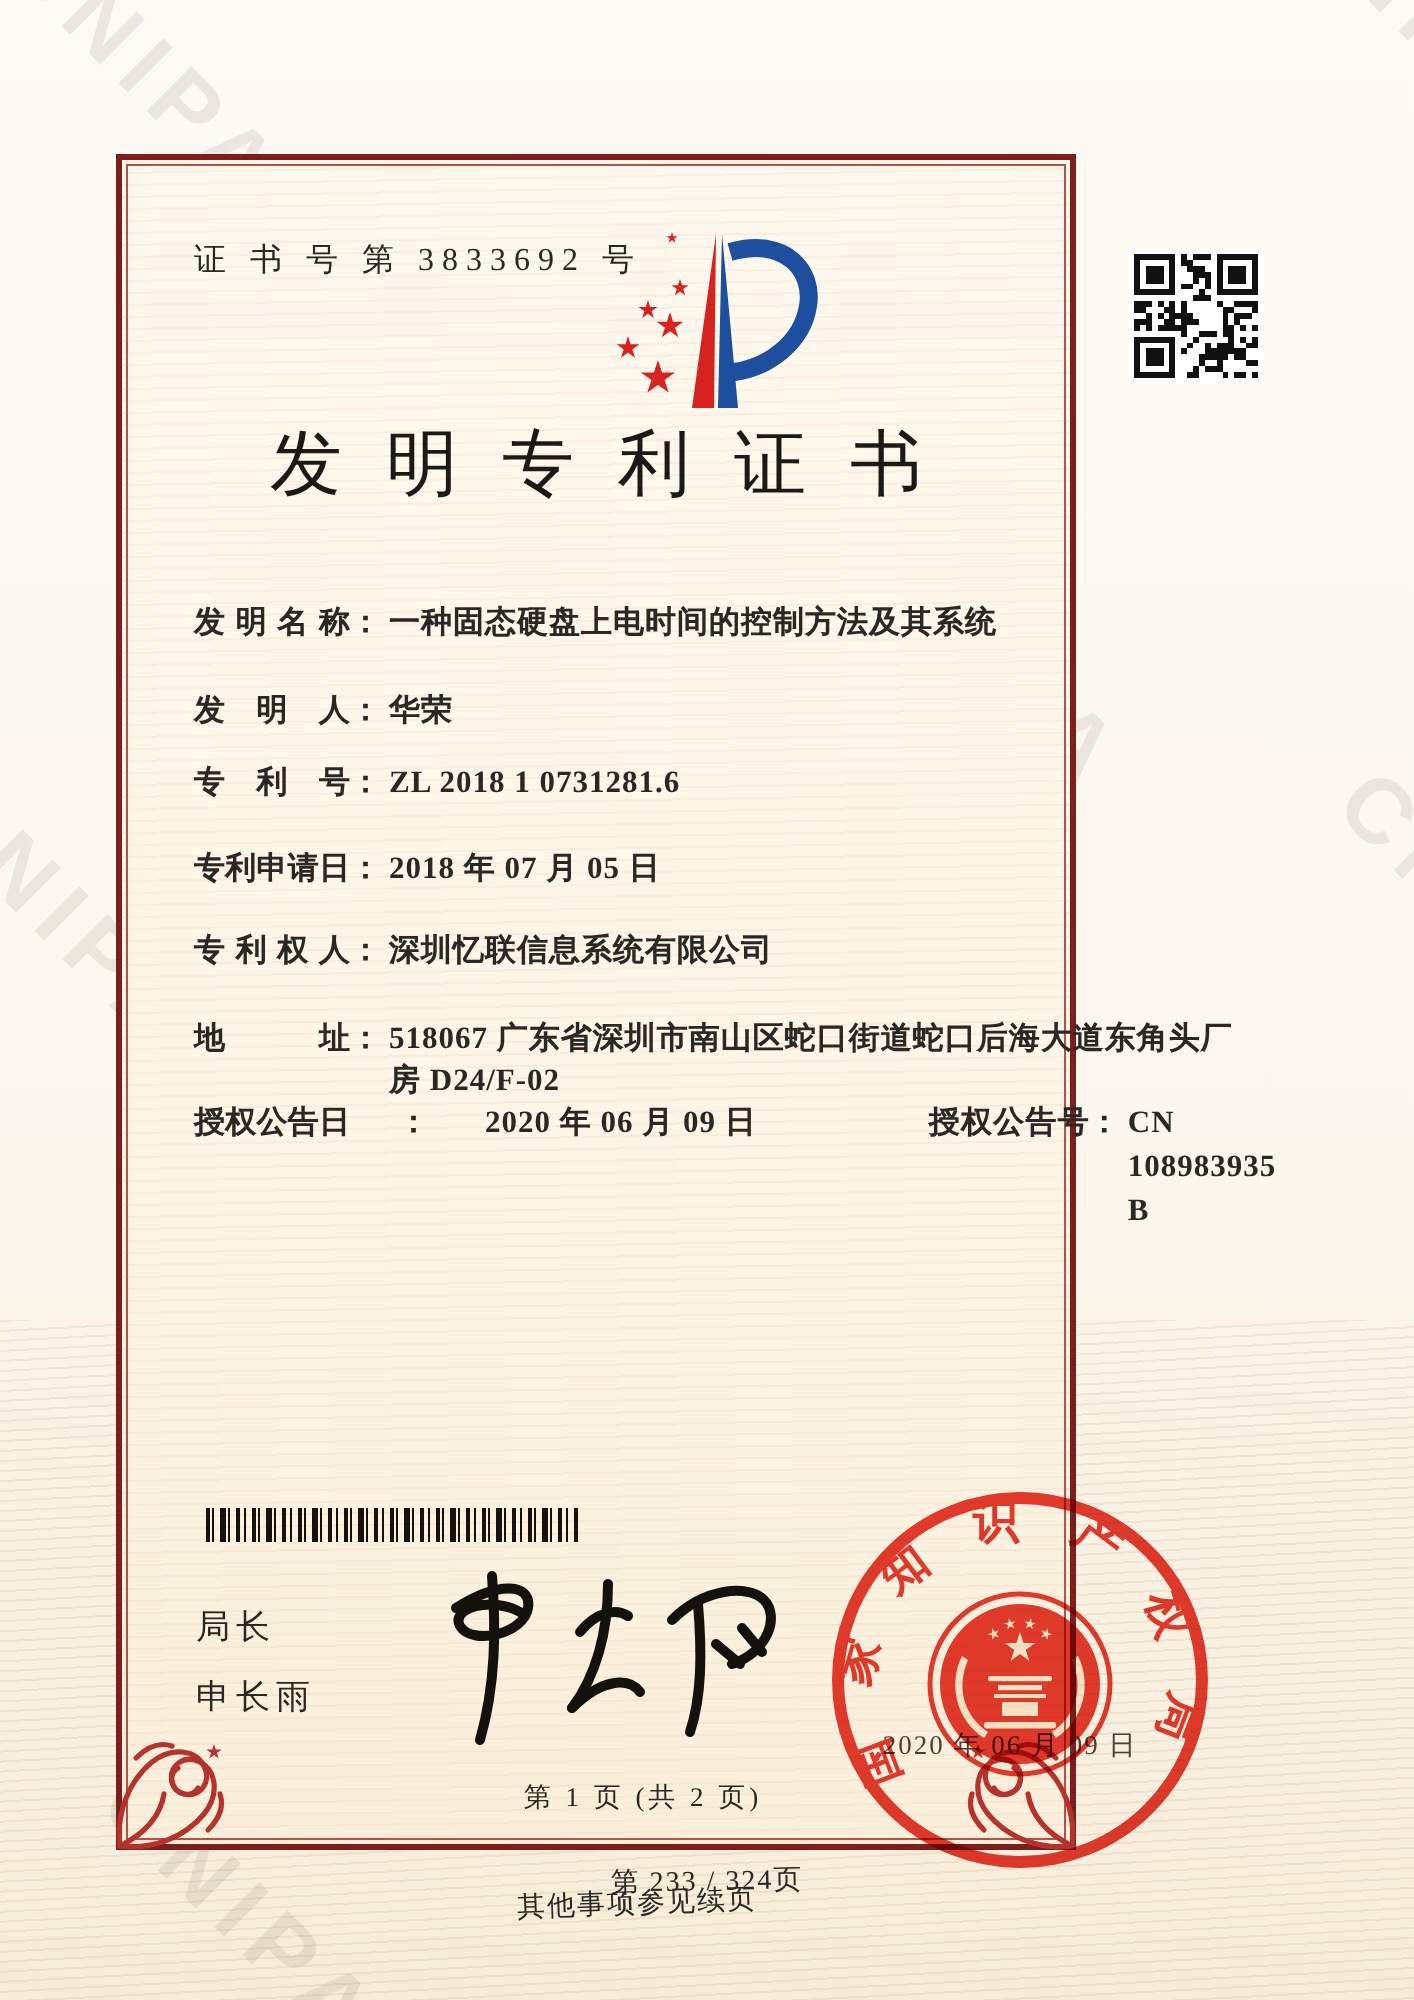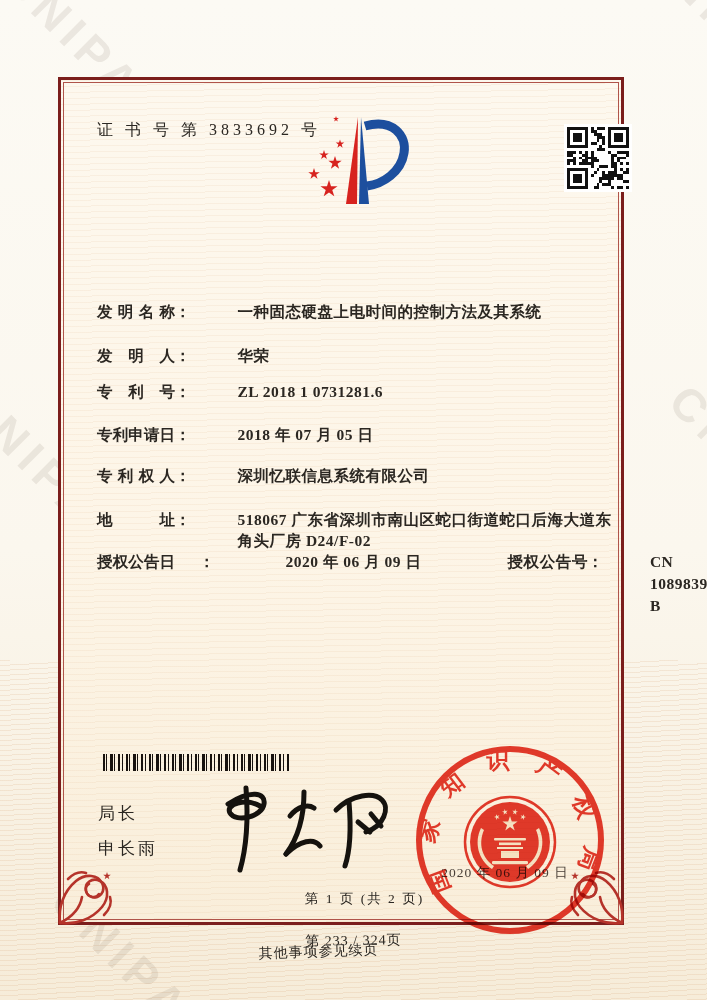--- a/index.html
+++ b/index.html
@@ -14,21 +14,21 @@
     background:repeating-linear-gradient(177deg,rgba(210,150,100,0.16) 0 1px,transparent 1px 5px);
   }
   .wm{
     position:absolute;z-index:1;pointer-events:none;
     font-family:"Liberation Sans","DejaVu Sans",sans-serif;font-weight:bold;
     font-size:46px;letter-spacing:7px;color:rgba(125,112,92,0.13);
     transform:rotate(45deg);white-space:nowrap;
   }
   
   .frame{
-    position:absolute;left:58px;top:77px;width:566px;height:848px;box-sizing:border-box;
+    position:absolute;left:58px;top:77px;width:480px;height:848px;box-sizing:border-box;
     border:3px solid var(--border-dark,#7b1e1c);z-index:2;
     background:linear-gradient(180deg,#fdf8ee 0%,#fdf5e7 55%,#f9eeda 100%);
   }
   .frame .waves-in{
     position:absolute;inset:0;pointer-events:none;
     background:repeating-linear-gradient(179deg,rgba(214,160,110,0.10) 0 1px,transparent 1px 6px);
   }
   .inner-line{position:absolute;inset:2px;border:1px solid var(--border-light,#b0544a);pointer-events:none;}
   .cert-no{position:absolute;left:36px;top:40px;font-size:16px;letter-spacing:4px;}
   .logo{position:absolute;left:234px;top:32px;width:130px;height:98px;}
@@ -36,21 +36,21 @@
   .qr-wrap svg{width:62px;height:62px;display:block;shape-rendering:crispEdges;}
   .title{
     position:absolute;left:0;right:0;top:128px;text-align:center;
     font-size:36px;letter-spacing:22px;text-indent:22px;font-weight:500;color:#1d1a16;
   }
   
   .fields{position:absolute;left:36px;top:221px;width:528px;font-size:15.5px;font-weight:bold;}
   .frow{display:flex;align-items:flex-start;line-height:22px;}
   .flabel{display:inline-block;width:78px;text-align:justify;text-align-last:justify;flex:0 0 78px;}
   .fcolon{flex:0 0 auto;margin-right:4px;}
-  .fvalue{flex:1 1 auto;letter-spacing:0.5px;margin-left:43px;}
+  .fvalue{flex:1 1 auto;letter-spacing:0.5px;}
   .addr .fvalue{max-width:430px;line-height:21px;}
   .r-inventor{margin-top:22px;} .r-patno{margin-top:14px;} .r-filing{margin-top:21px;}
   .r-patentee{margin-top:19px;} .r-addr{margin-top:22px;} .r-grant{margin-top:0px;gap:24px;}
   .grant-no{display:flex;margin-left:62px;}
   .grant-no .flabel{width:80px;flex-basis:80px;}
   
   .bodytext{position:absolute;left:36px;top:505px;width:524px;font-size:14.5px;line-height:25.5px;letter-spacing:0.4px;text-align:justify;}
   .bodytext p{margin:0;text-indent:2em;}
   
   .barcode{
@@ -239,20 +239,21 @@
             <rect x="9" y="20" width="1" height="1"></rect>
             <rect x="10" y="20" width="1" height="1"></rect>
             <rect x="15" y="20" width="1" height="1"></rect>
             <rect x="17" y="20" width="1" height="1"></rect>
             <rect x="18" y="20" width="1" height="1"></rect>
             <rect x="20" y="20" width="1" height="1"></rect>
           </g>
       </svg>
     </div>
 
+    <div class="title">发明专利证书</div>
 
     <div class="fields">
       <div class="frow">
         <span class="flabel">发明名称</span>
           <span class="fcolon">：</span>
         <span class="fvalue">一种固态硬盘上电时间的控制方法及其系统</span>
       </div>
       <div class="frow r-inventor">
         <span class="flabel">发明人</span>
           <span class="fcolon">：</span>

